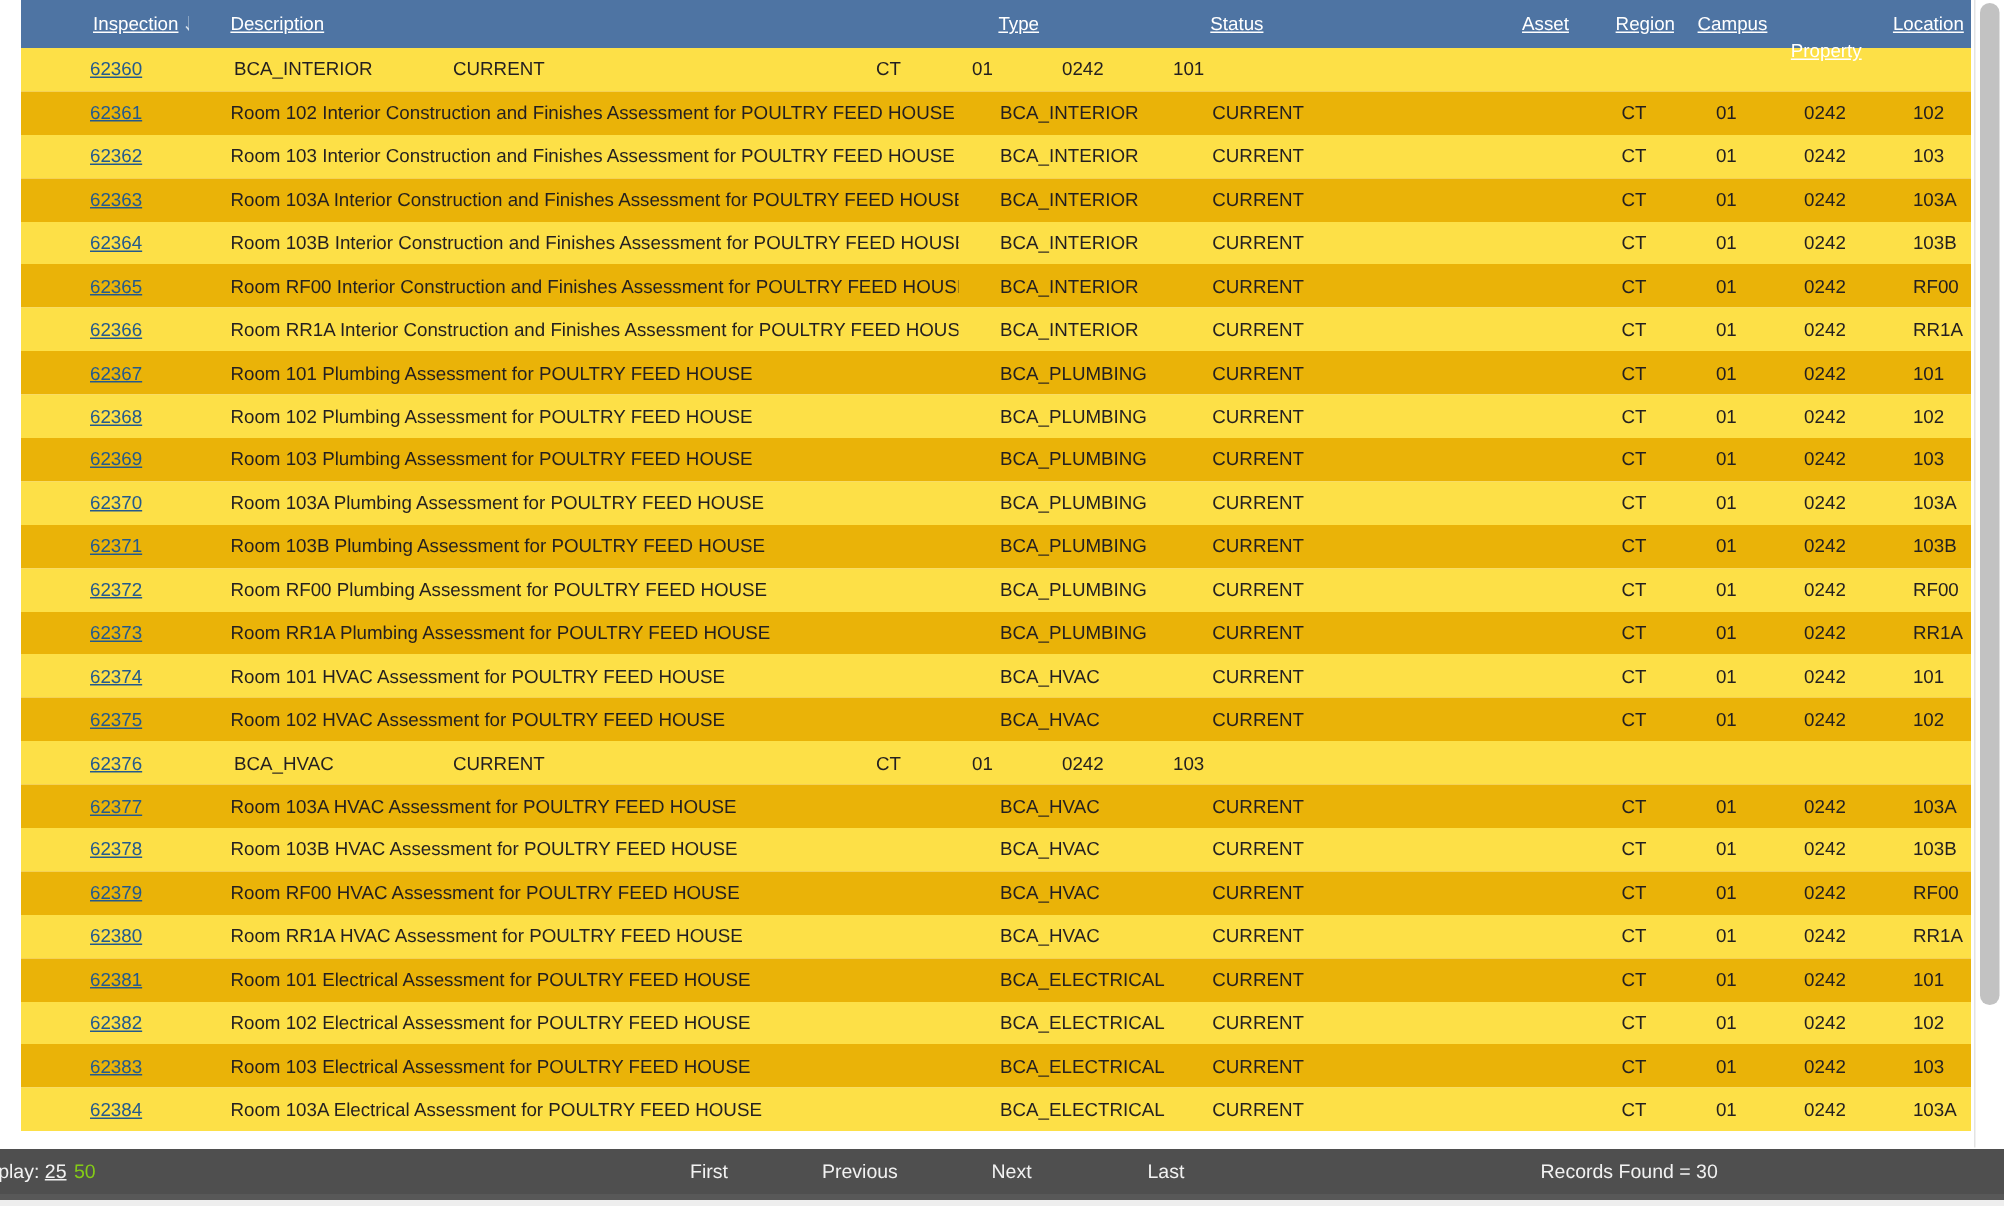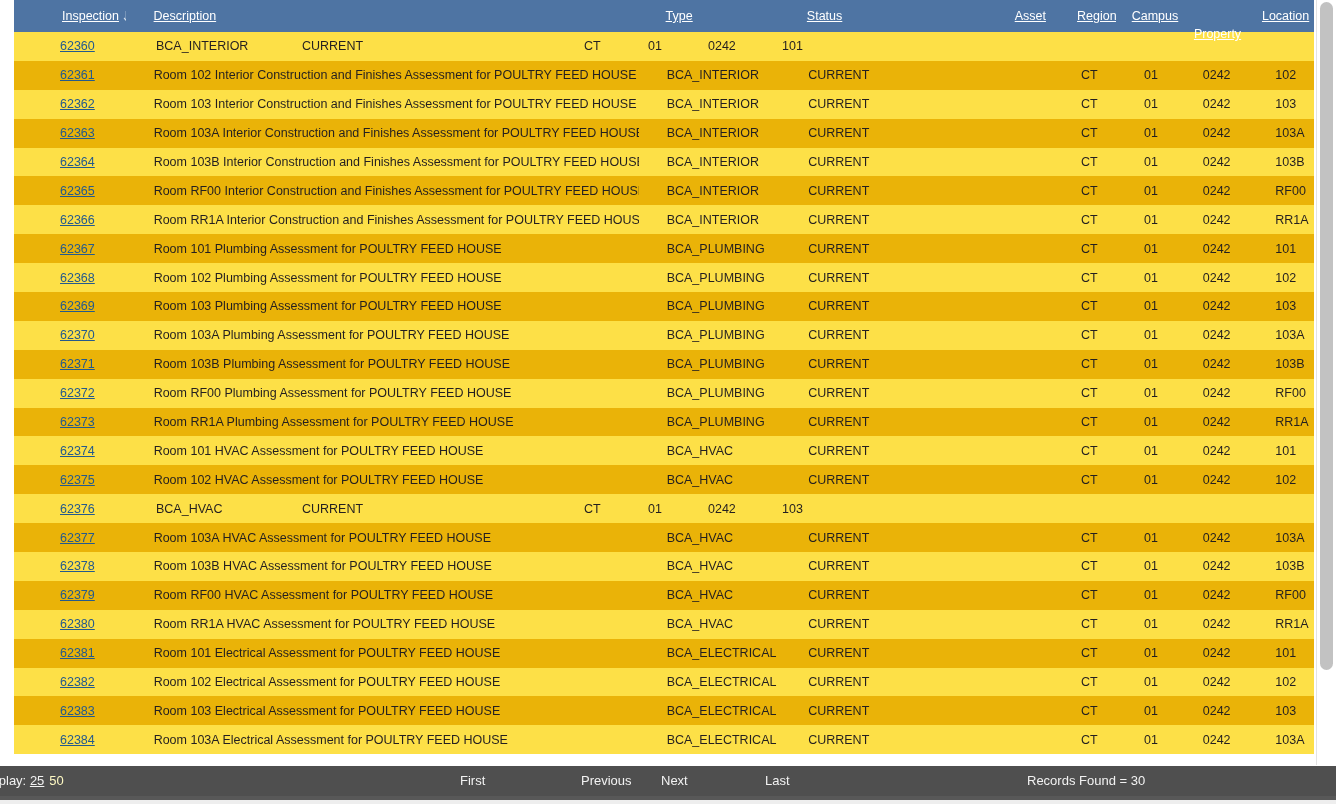--- a/index.html
+++ b/index.html
@@ -187,33 +187,33 @@
   .f-item {
     position: absolute;
     top: 0;
     height: 30px;
     line-height: 30px;
     white-space: nowrap;
   }
 
   .f-display { left: -20px; }
   .f-first { left: 460px; }
-  .f-prev { left: 548px; margin-left: 33px; }
+  .f-prev { left: 548px; }
   .f-next { left: 661px; }
   .f-last { left: 765px; }
   .f-records { left: 1027px; }
 
   .page-size-link {
     color: #f2f2f2;
     text-decoration: underline;
     cursor: pointer;
   }
 
   .page-size-plain {
-    color: #fef9c3;
+    color: #84cc16;
     text-decoration: none;
     cursor: pointer;
     margin-left: 5px;
   }
 
   .nav-link {
     color: #f2f2f2;
     text-decoration: none;
     cursor: pointer;
   }

